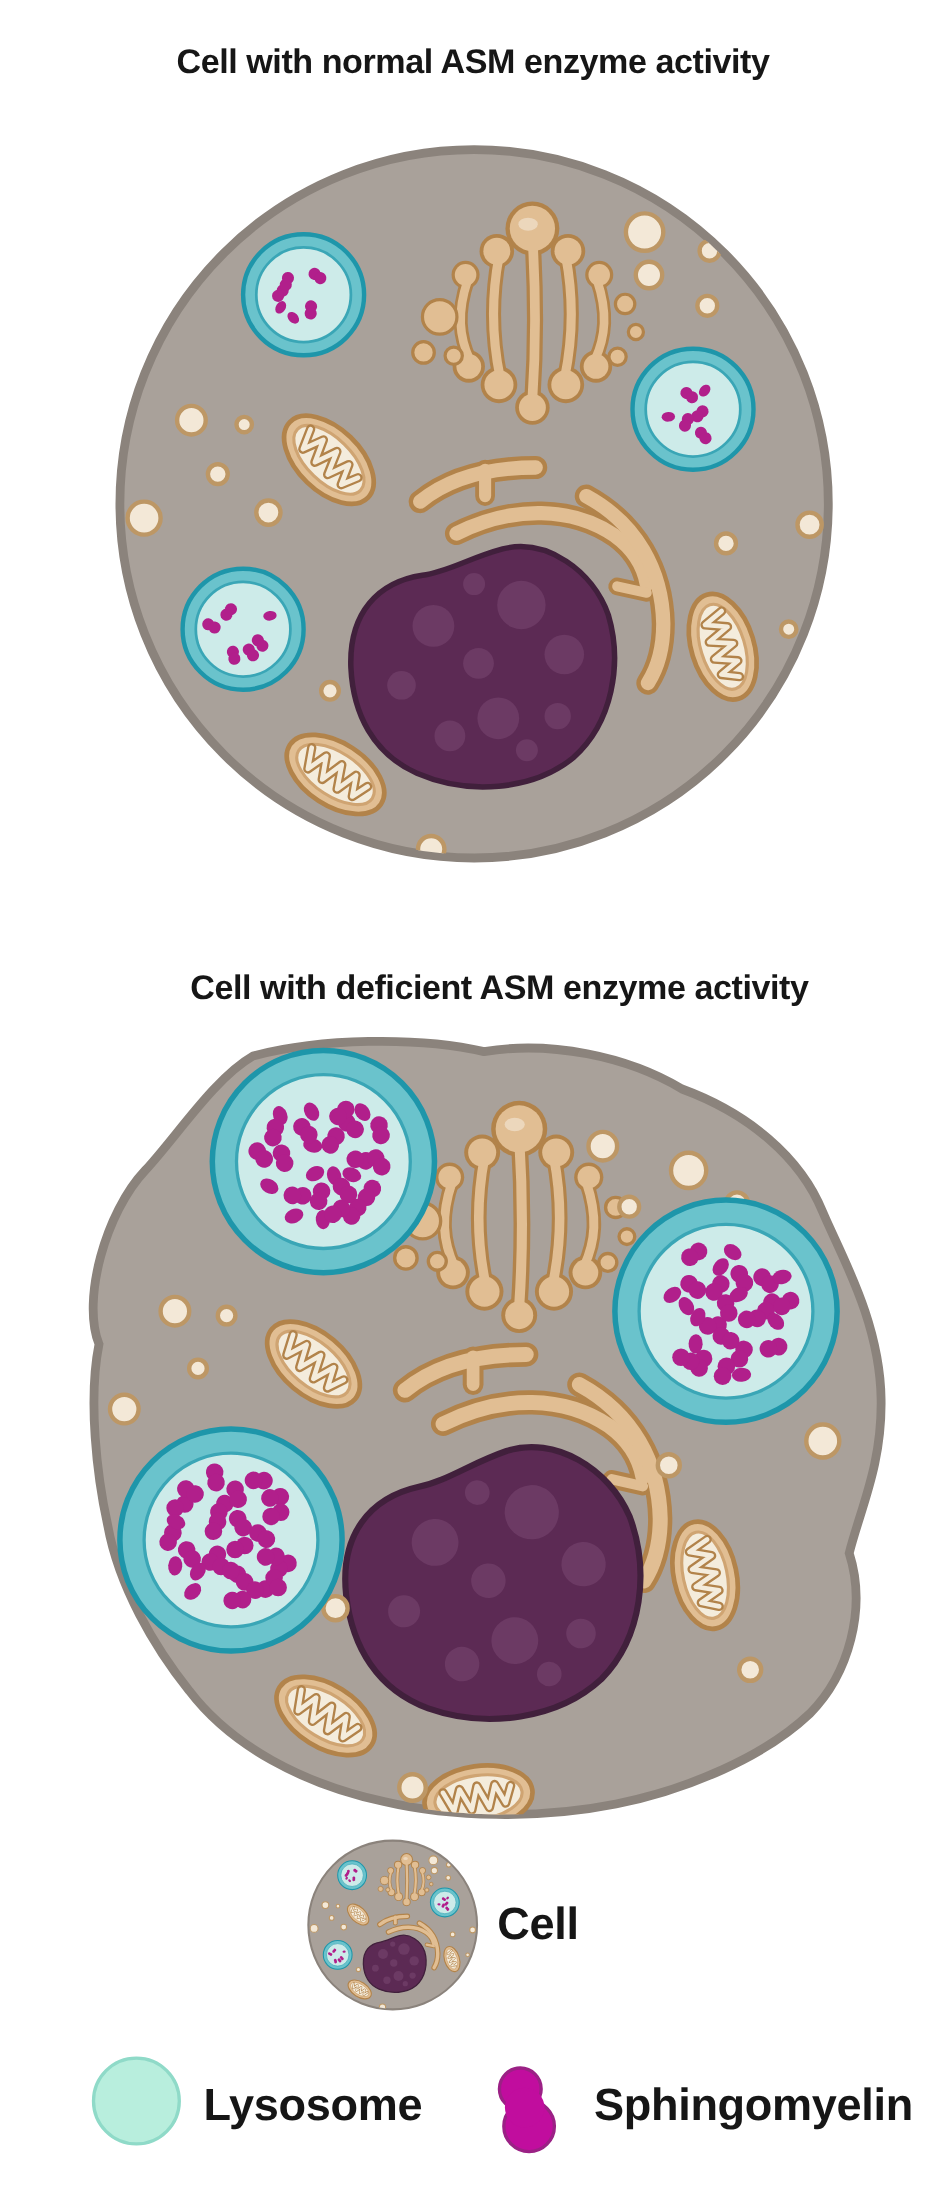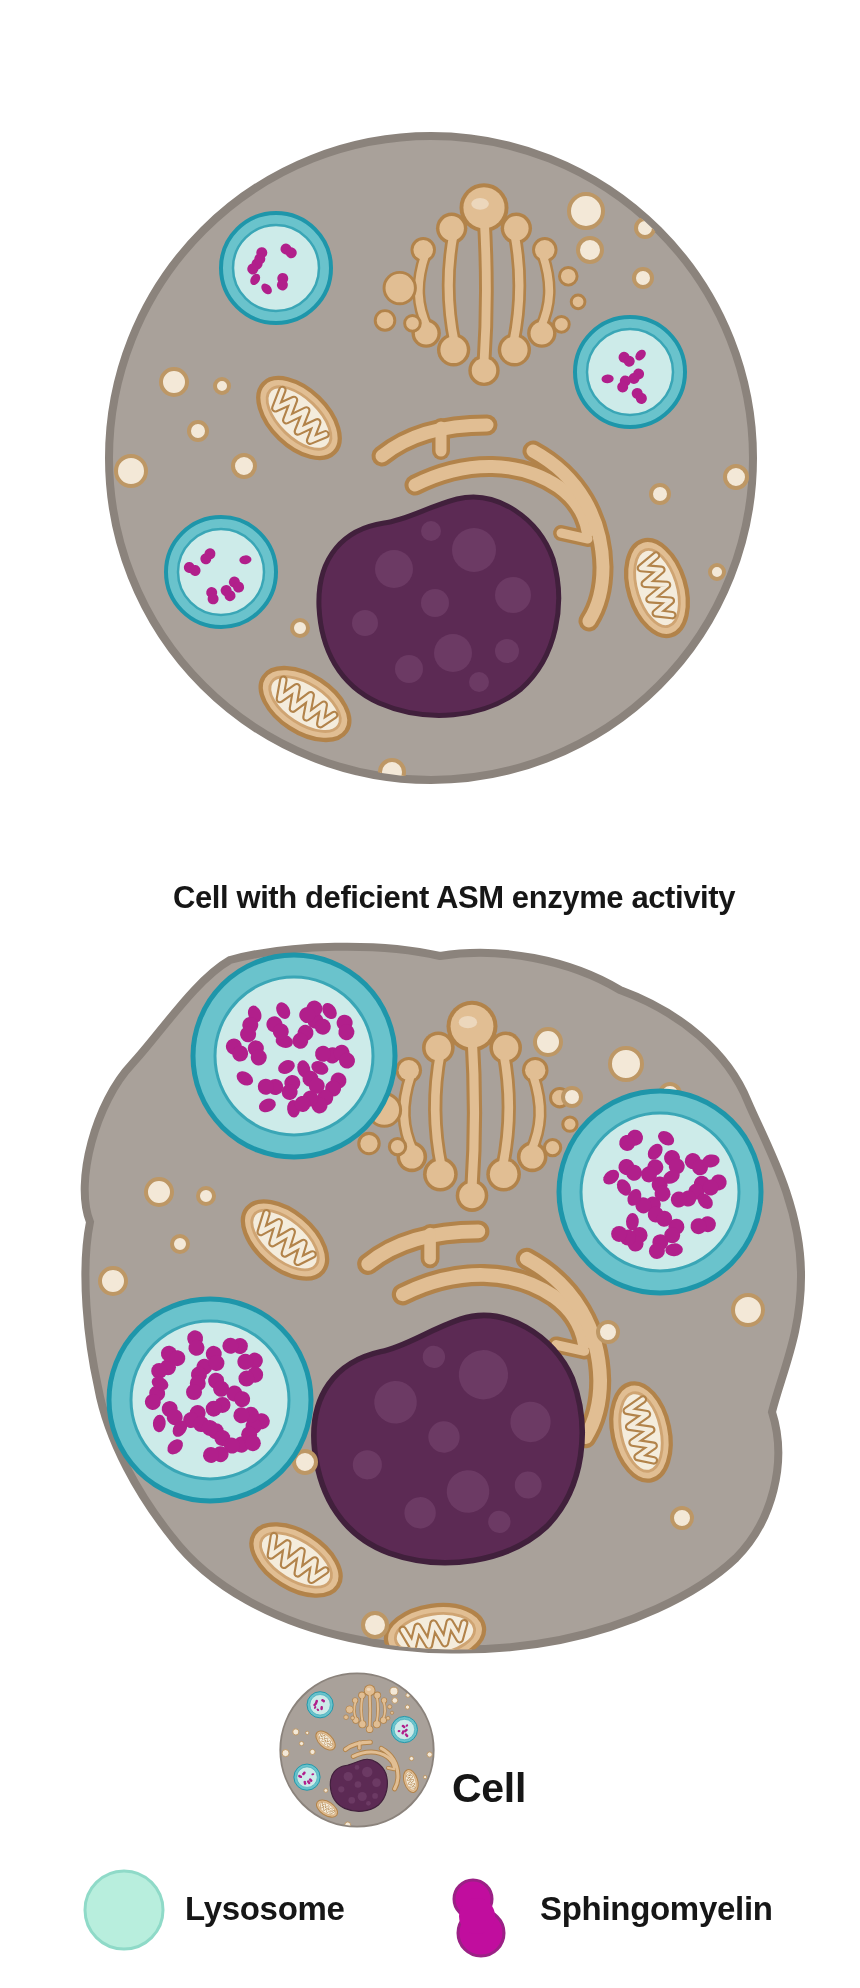--- a/index.html
+++ b/index.html
@@ -14,23 +14,23 @@
     letter-spacing:-0.4px; margin:0;
   }
   .title-1 { top:38px; }
   .title-2 { top:880px;padding-left:24px; }
   .diagram { position:absolute; }
   .diagram-1 { left:95px; top:122px; }
   .diagram-2 { left:60px; top:942px; }
 
   .legend-label {
     position:absolute; font-weight:700; color:var(--text,#161616);
-    font-size:33px; letter-spacing:-0.3px; white-space:nowrap;
+    font-size:41px; letter-spacing:-0.3px; white-space:nowrap;
   }
-  .legend-cell-label { left:452px; top:1765px; font-size:41px; }
+  .legend-cell-label { left:452px; top:1726px; font-size:41px; }
   .legend-lyso-label { left:185px; top:1890px; }
   .legend-sph-label  { left:540px; top:1890px; }
   .legend-swatch { position:absolute; }
   .thumb { left:277px; top:1670px; }
   .mint  { left:82px;  top:1868px; }
   .peanut{ left:440px; top:1876px; }
 
   
   .membrane  { fill:var(--cytoplasm); stroke:var(--membrane); stroke-width:8; }
   .lyso-ring { fill:var(--lyso-ring); stroke:var(--lyso-ring-stroke); }
@@ -50,20 +50,21 @@
   .ves-tan   { fill:var(--tan-fill); stroke:var(--tan-dark); stroke-width:3; }
   .hl        { fill:#ffffff; opacity:.38; }
   .mint-sw   { fill:var(--swatch-mint); stroke:var(--swatch-mint-stroke); stroke-width:3; }
   .sph-sw    { fill:var(--sphingo-bright); stroke:var(--sphingo-rim); stroke-width:3; }
 </style>
 </head>
 <body>
 
 <div class="page">
 
+  <h2 class="title title-1">Cell with normal ASM enzyme activity</h2>
   <h2 class="title title-2">Cell with deficient ASM enzyme activity</h2>
 
   <svg class="diagram diagram-1" width="672" height="672" viewBox="0 0 672 672">
     <defs>
       <clipPath id="clip1">
           <circle cx="336" cy="336" r="319"></circle>
         </clipPath>
 
       <g id="def-mito">
         <ellipse class="mito-body" rx="52" ry="30"></ellipse>

